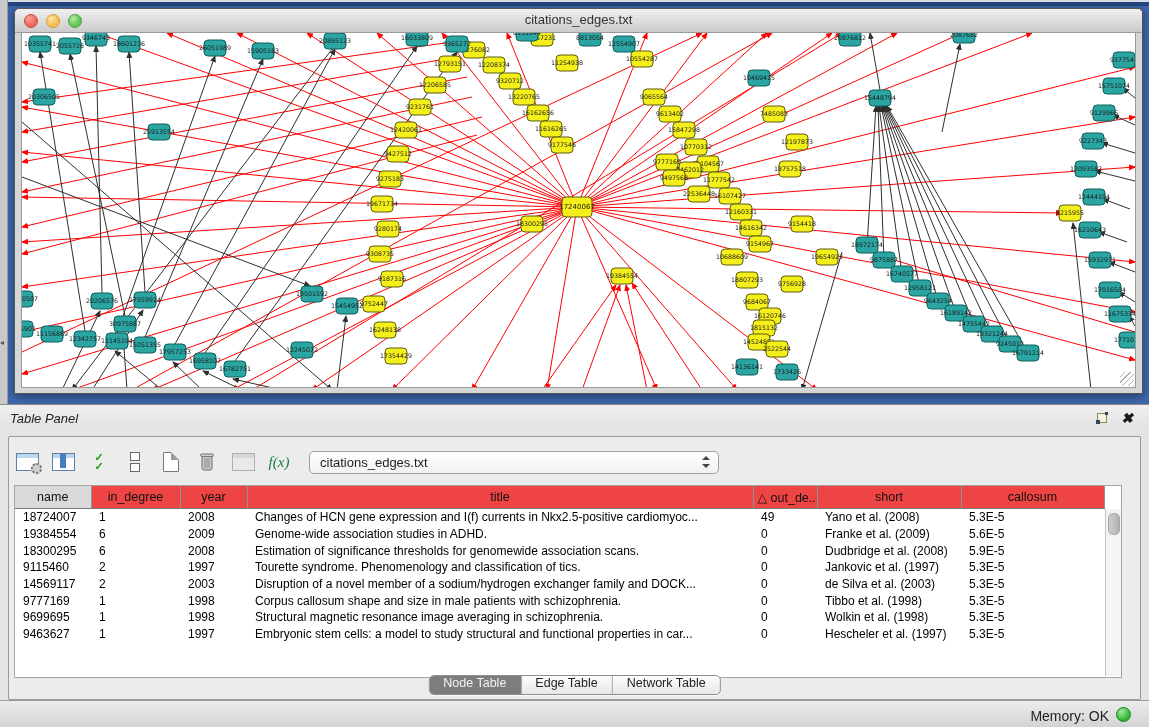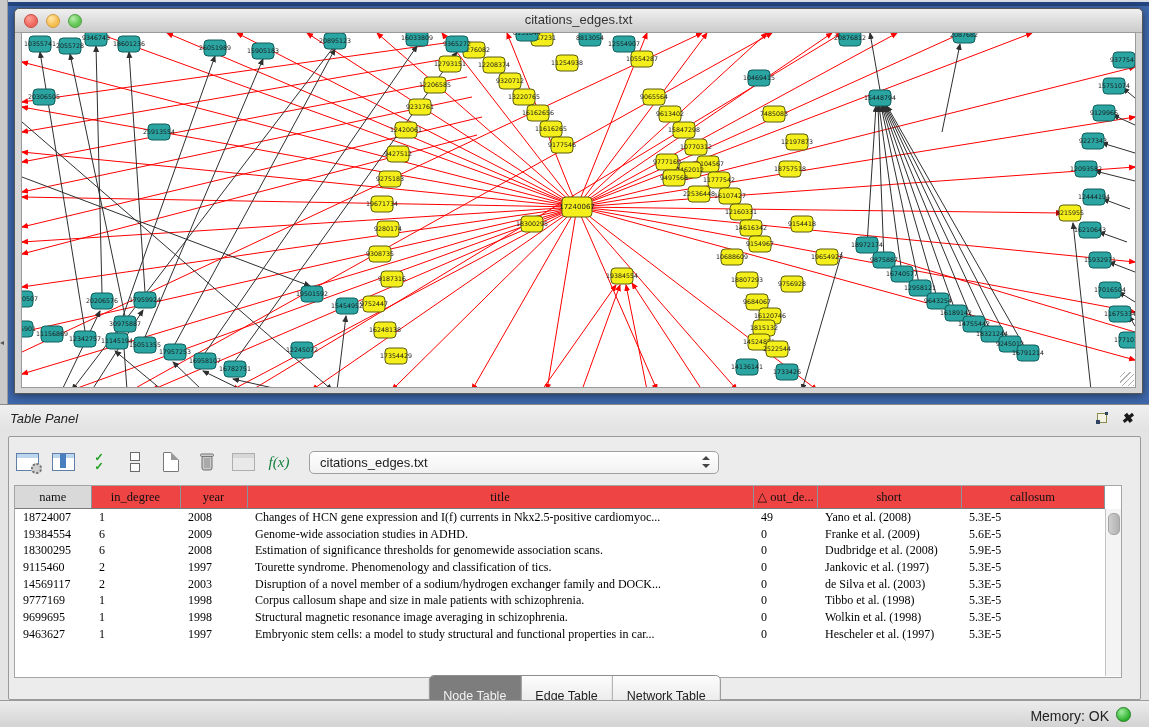--- a/index.html
+++ b/index.html
@@ -63,35 +63,35 @@
   .combo{margin-left:6px;width:372px;height:20px;border:1px solid #a0a0a0;border-radius:5px;
      background:linear-gradient(#ffffff,#f1f1f1);font-size:13px;color:#222;position:relative;
      padding:1px 26px 0 10px;line-height:19px;}
   .combo .arrows{position:absolute;right:9px;top:4px;width:7px;height:12px;}
   .combo .arrows b{position:absolute;left:0;width:0;height:0;border-left:4px solid transparent;border-right:4px solid transparent;}
   .combo .arrows b.up{top:0;border-bottom:4px solid #444;}
   .combo .arrows b.down{bottom:0;border-top:4px solid #444;}
 
   
   .tbl-wrap{position:absolute;left:5px;top:48px;width:1106px;height:191px;background:#fff;border:1px solid #a5a5a5;}
-  table.grid{border-collapse:collapse;table-layout:fixed;width:1089px;font-family:Liberation Serif, serif;}
+  table.grid{border-collapse:collapse;table-layout:fixed;width:1089px;}
   table.grid th{height:22px;background:#ef4444;border-right:1px solid #86959e;border-bottom:1px solid #7c7c7c;
      font-size:12.5px;font-weight:normal;color:#111;text-align:center;padding:0 4px;overflow:hidden;white-space:nowrap;}
   table.grid th.gray{background:#d9d9d9;}
   table.grid td{height:16.7px;font-size:12px;color:#000;padding:0 0 0 8px;white-space:nowrap;overflow:hidden;
      text-overflow:clip;}
   .vscroll{position:absolute;right:0;top:23px;width:15px;height:167px;background:#f4f4f4;border-left:1px solid #c3c3c3;}
   .vscroll .thumb{position:absolute;left:2px;top:4px;width:10px;height:20px;background:linear-gradient(90deg,#cfcfcf,#b2b2b2);
      border-radius:5px;border:1px solid #a5a5a5;}
 
   
   .seg{position:absolute;left:50%;transform:translateX(-50%);top:238px;display:inline-flex;
      border:1px solid #8e8e8e;border-radius:5px;overflow:hidden;background:linear-gradient(#fdfdfd,#e7e7e7);
      box-shadow:0 1px 0 rgba(255,255,255,.6);}
-  .seg .tab{padding:13px 14px 4px;font-size:12.5px;color:#222;border-right:1px solid #a8a8a8;cursor:default;}
+  .seg .tab{padding:0 14px 4px;font-size:12.5px;color:#222;border-right:1px solid #a8a8a8;cursor:default;}
   .seg .tab:last-child{border-right:none;}
   .seg .tab.sel{background:#7d7d7d;color:#f2f2f2;}
 
   
   .statusbar{position:absolute;left:0;top:700px;width:1149px;height:27px;
      background:linear-gradient(#ececec,#d2d2d2);border-top:1px solid #9a9a9a;}
   .statusbar .mem{position:absolute;right:40px;top:7px;font-size:14px;color:#222;}
   .statusbar .dot{position:absolute;right:18px;top:6px;width:13px;height:13px;border-radius:50%;
      background:radial-gradient(circle at 35% 30%,#9cec9c,#2eb12e 70%);border:1px solid #1e7d1e;}
 </style>

